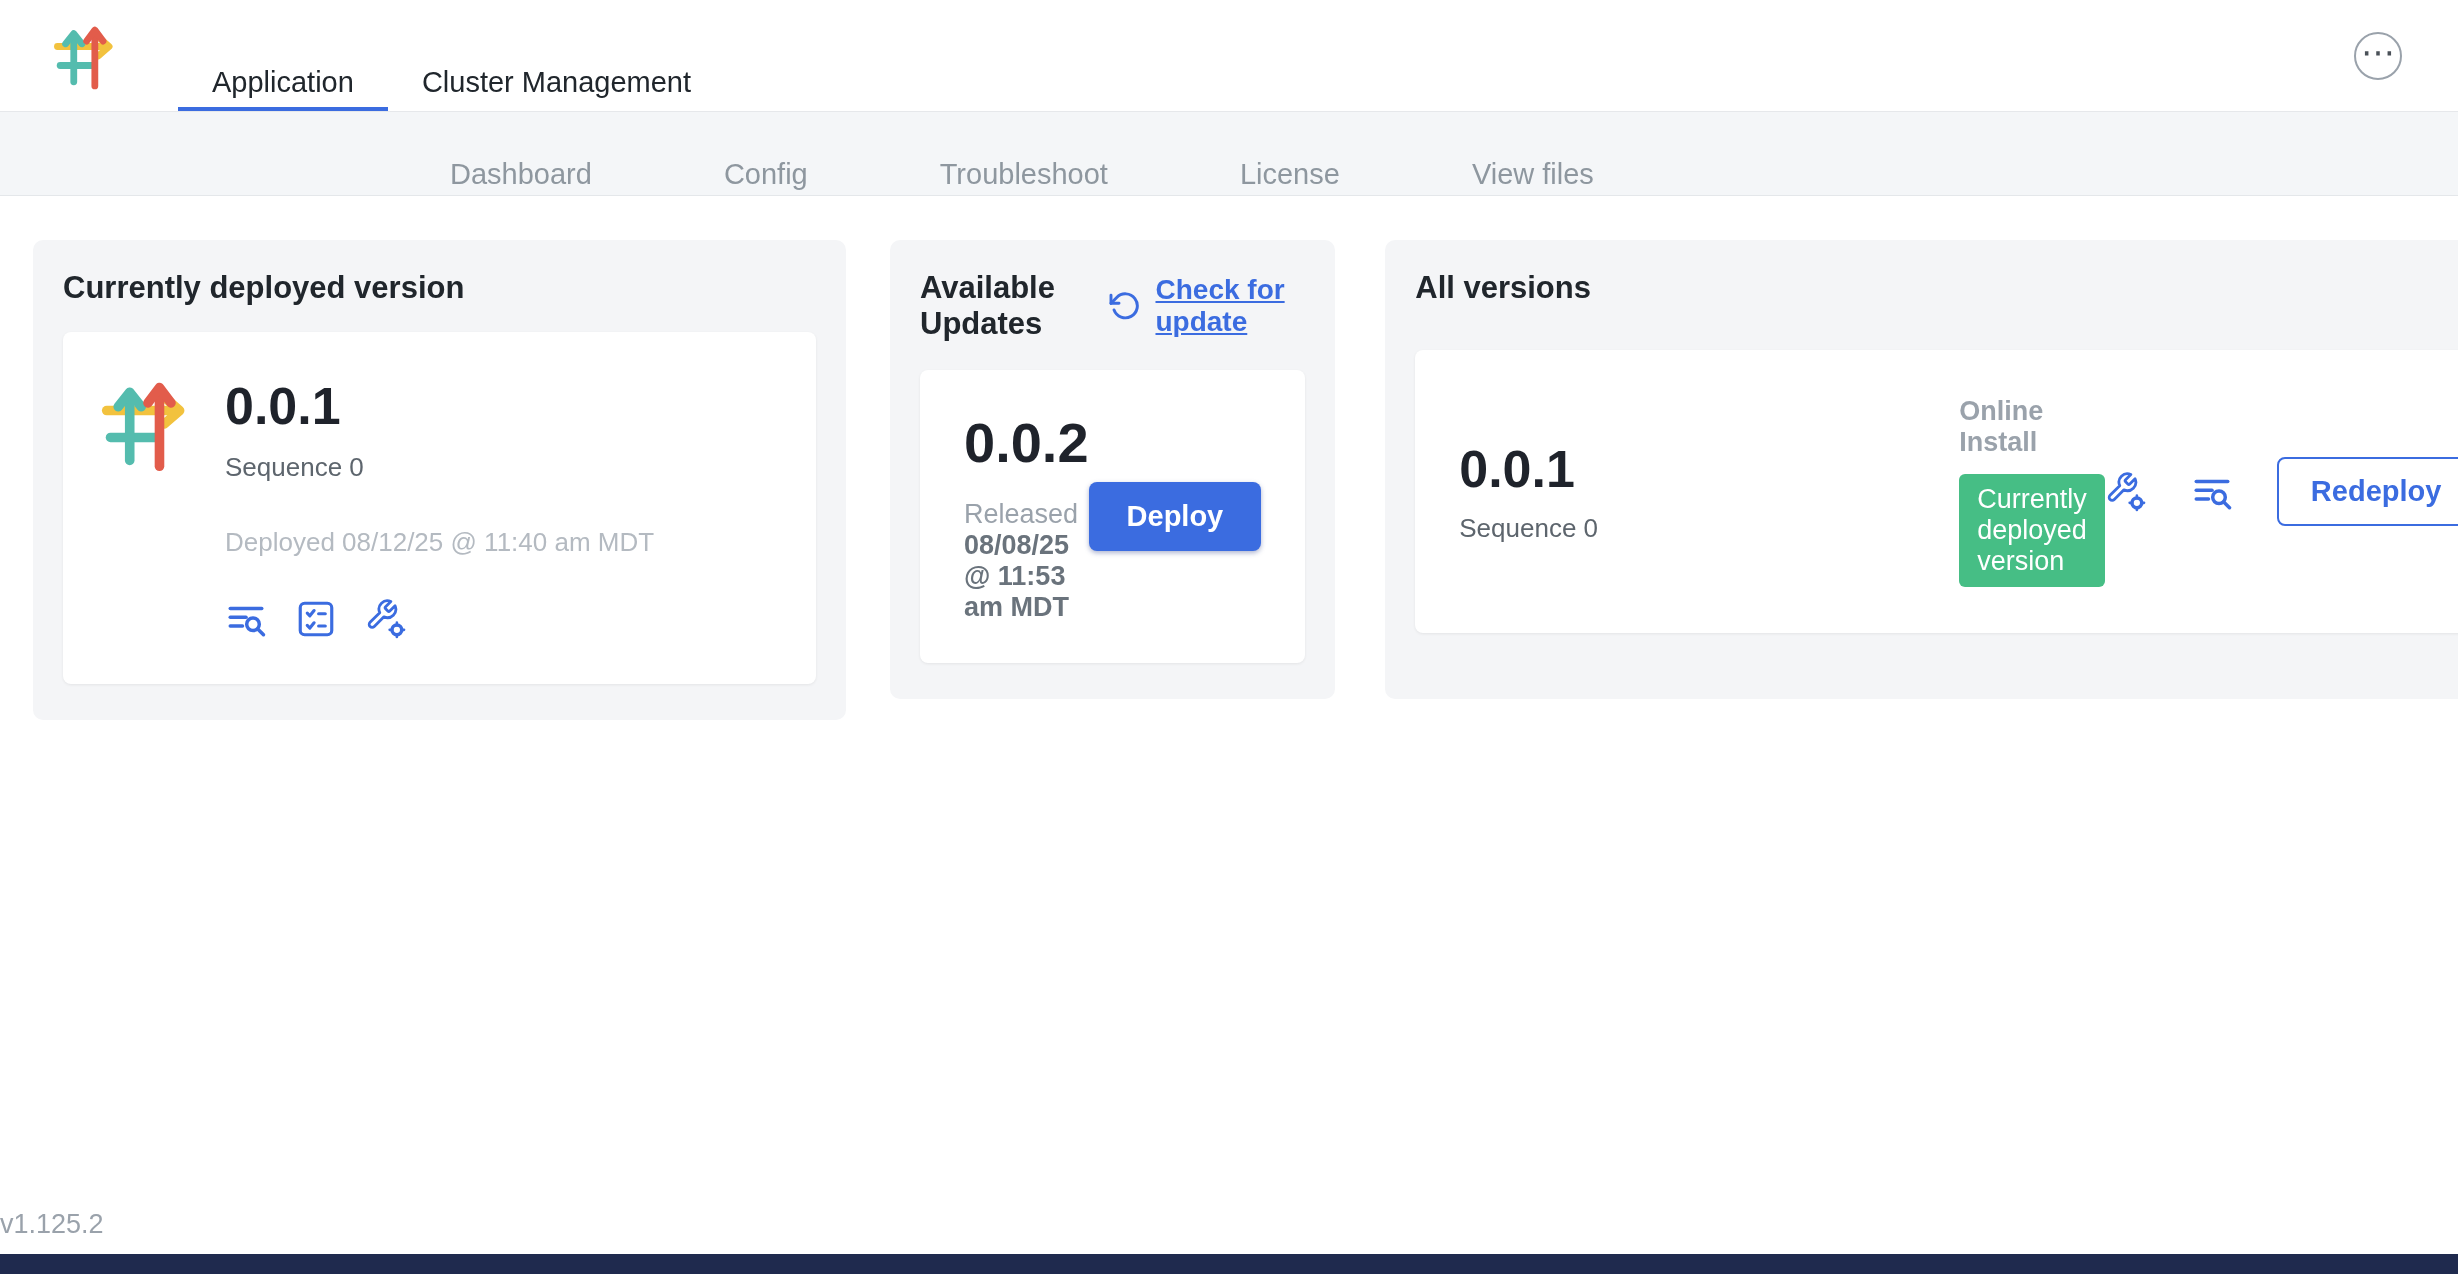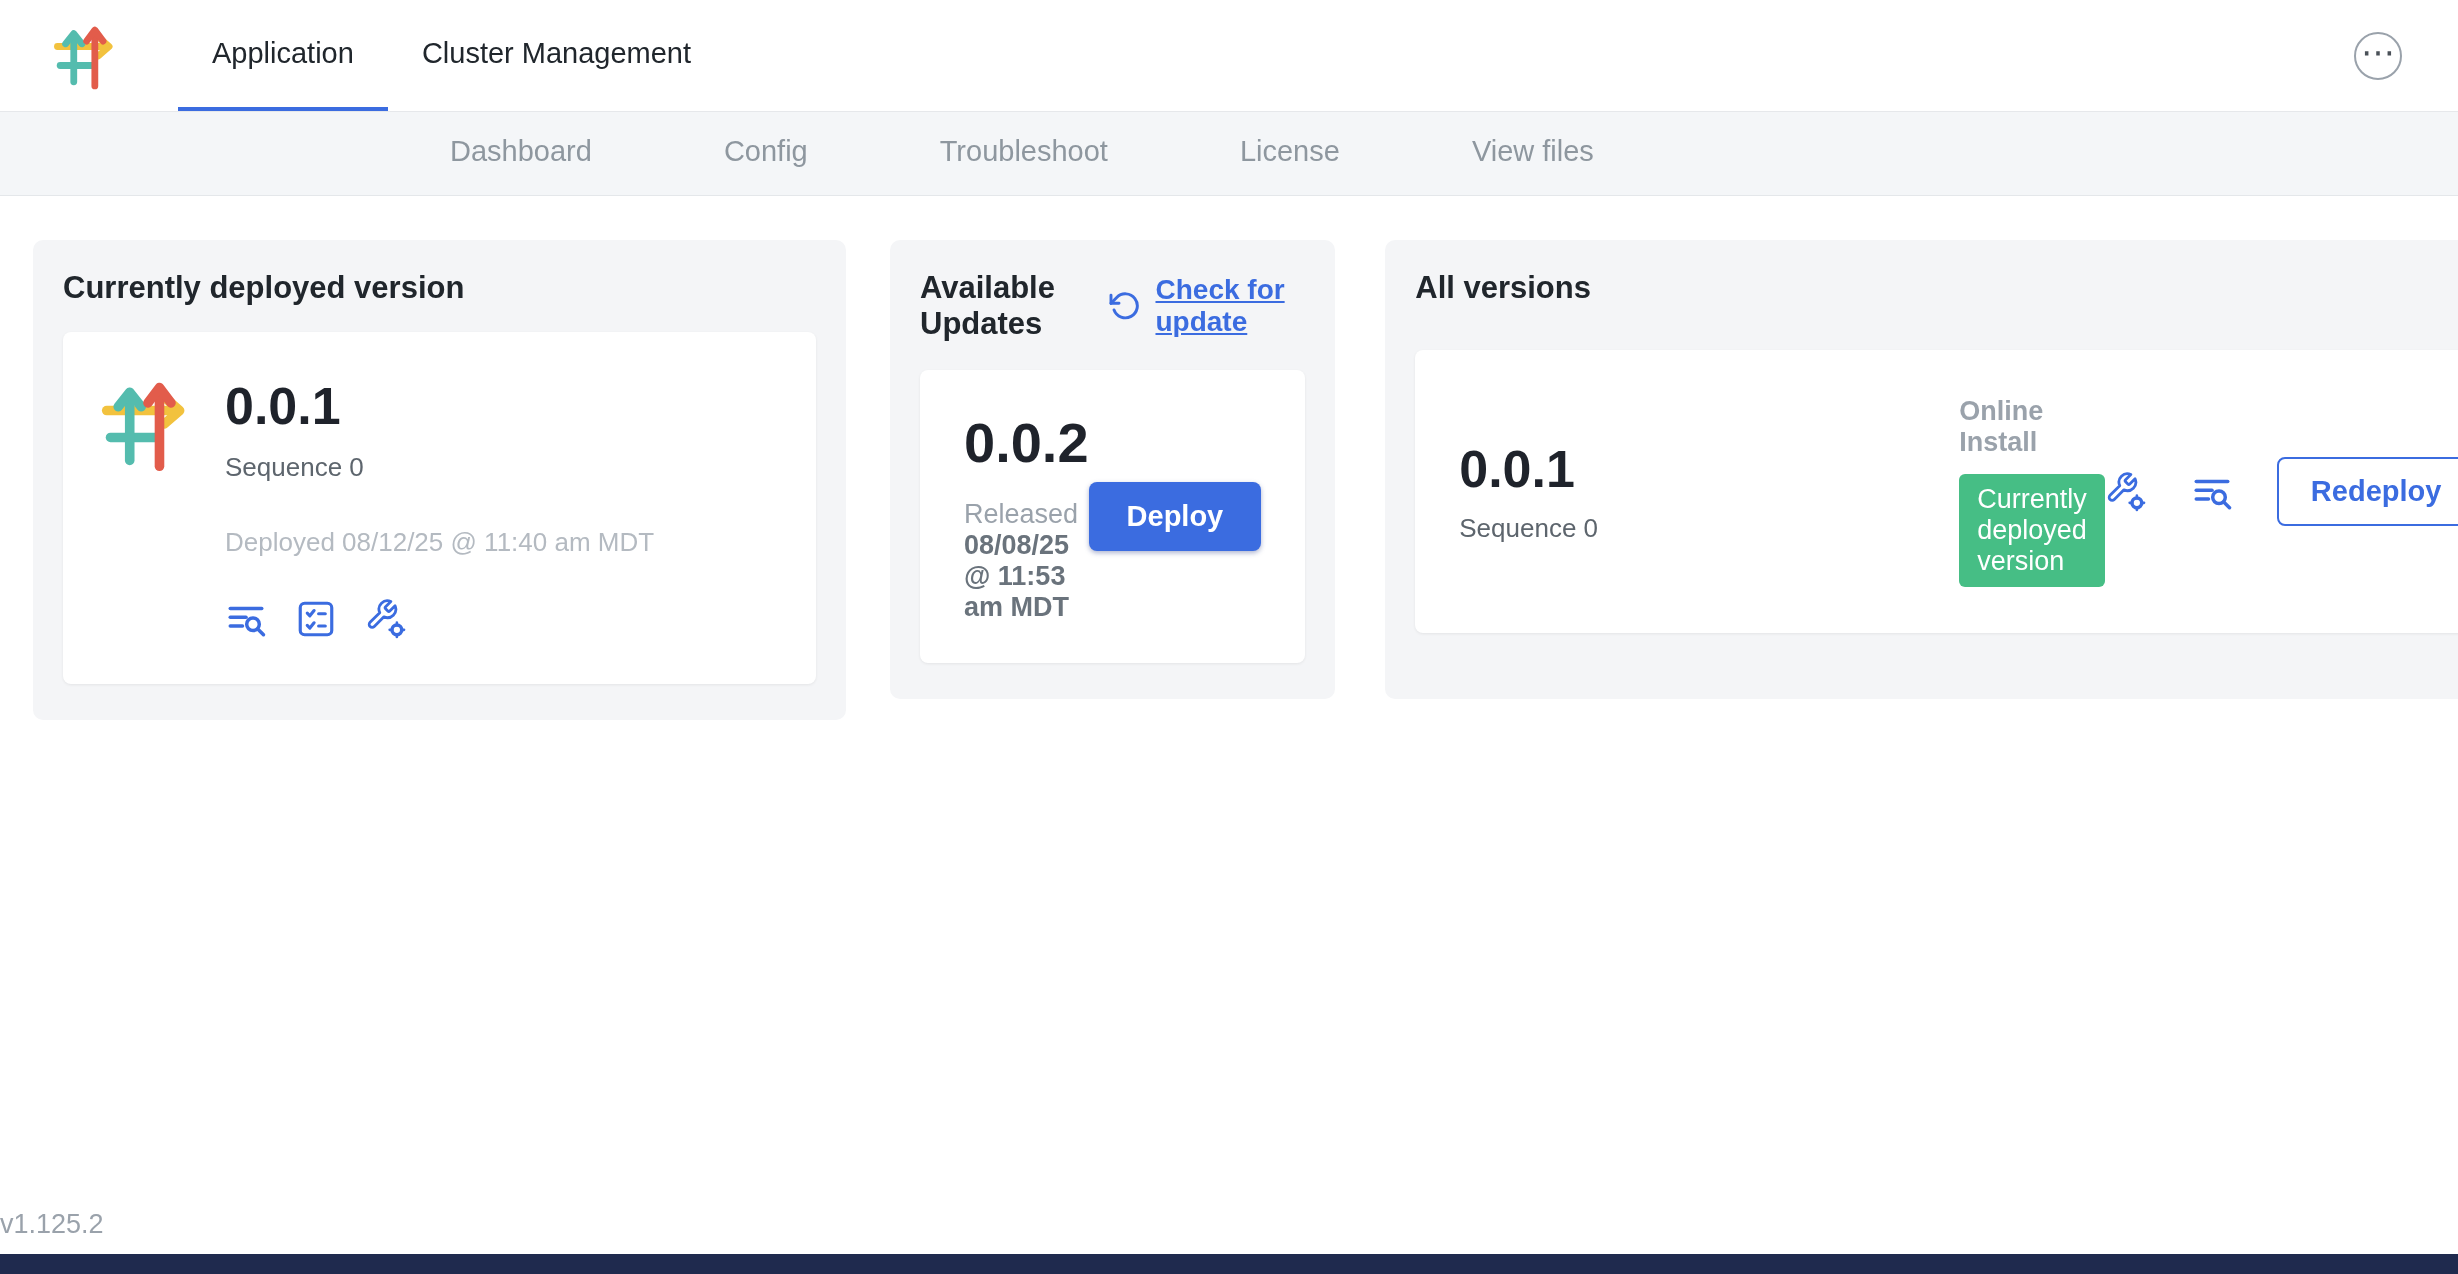--- a/index.html
+++ b/index.html
@@ -11,30 +11,30 @@
   html,body{margin:0;padding:0;}
   body{
     width:2458px;height:1274px;position:relative;overflow:hidden;
     background:#ffffff;color:#20262c;
     font-family:"Liberation Sans", sans-serif;
   }
   
   .topbar{display:flex;align-items:stretch;height:112px;background:#fff;border-bottom:1px solid #e6e8eb;}
   .logo{width:68px;height:68px;margin:22px 0 0 52px;flex:none;}
   .top-tabs{display:flex;margin-left:58px;}
-  .top-tab{display:flex;align-items:center;padding:0 34px;font-size:29px;color:#20262c;
+  .top-tab{display:flex;align-items:flex-end;padding:8px 34px;font-size:29px;color:#20262c;
     border-bottom:4px solid transparent;cursor:pointer;}
   .top-tab.active{border-bottom-color:var(--accent);}
   .more-btn{margin:32px 56px 0 auto;width:48px;height:48px;border:2px solid #9aa2ab;border-radius:50%;
     display:flex;align-items:center;justify-content:center;color:#4a5158;font-size:34px;line-height:1;
     background:#fff;cursor:pointer;padding:0 0 8px 0;}
   
   .subnav{height:84px;background:#f4f6f8;border-bottom:1px solid #e4e7ea;display:flex;align-items:stretch;
     padding-left:430px;gap:92px;}
-  .subnav-item{display:flex;align-items:center;padding:0 20px;font-size:29px;color:#8e979f;
+  .subnav-item{display:flex;align-items:flex-end;padding:0 20px;font-size:29px;color:#8e979f;
     border-bottom:4px solid transparent;cursor:pointer;}
   .subnav-item.active{color:#20262c;border-bottom-color:var(--accent);}
   
   .main{display:flex;align-items:flex-start;gap:44px;padding:44px 40px 0 33px;}
   .card{background:#f4f5f7;border-radius:10px;padding:30px 30px 36px 30px;}
   .card-title{font-size:31px;font-weight:bold;color:#20262c;}
   .inner{background:#fff;border-radius:8px;box-shadow:0 1px 3px rgba(0,0,0,.07);}
   
   .left-col{width:813px;flex:none;}
   .cv-inner{margin-top:26px;padding:44px 36px;display:flex;}

